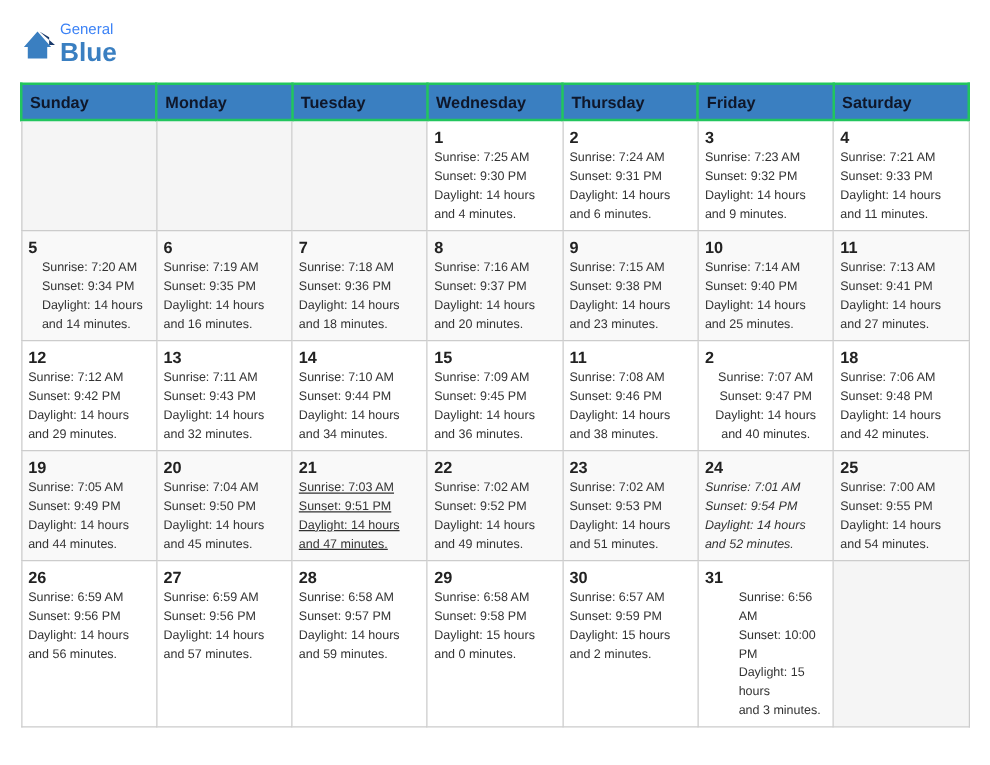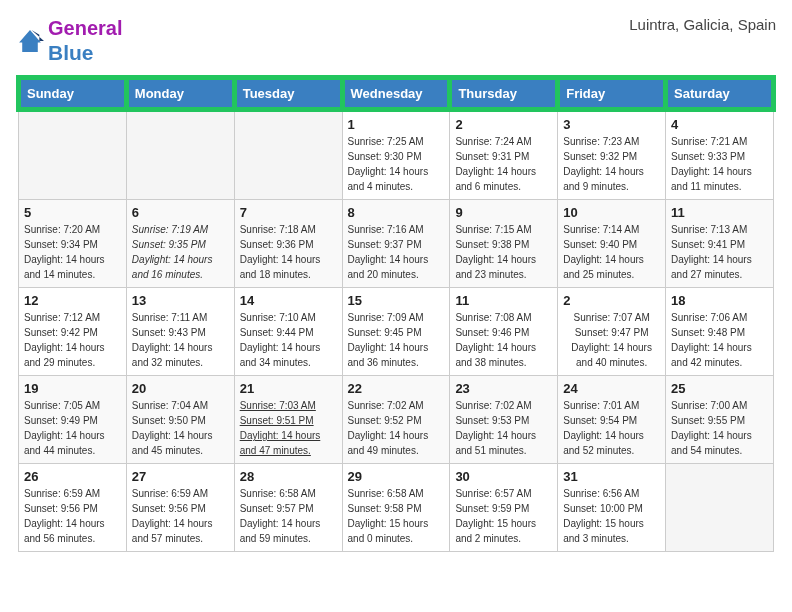--- a/index.html
+++ b/index.html
@@ -37,26 +37,26 @@
       font-size: 15px;
       color: #444;
     }
     .calendar {
       width: 100%;
       border-collapse: collapse;
       table-layout: fixed;
     }
     .calendar th {
       background: #3a7fc1;
-      color: #ffffff;
+      color: #0f172a;
       text-align: left;
       padding: 6px 6px;
       font-size: 13px;
       font-weight: bold;
-      border: 5px solid #22c55e;
+      border: 2px solid #22c55e;
     }
     .calendar td {
       vertical-align: top;
       border: 1px solid #ccc;
       padding: 5px 5px;
       font-size: 10.5px;
       color: #222;
       height: 88px;
       background: #fff;
     }
@@ -81,26 +81,25 @@
 <body>
 
 <div class="header">
   <div class="logo">
     <svg class="logo-icon" viewBox="0 0 36 36">
       <rect x="0" y="0" width="36" height="36" fill="white"></rect>
       <polygon points="18,4 32,20 28,20 28,32 8,32 8,20 4,20" fill="#3a7fc1"></polygon>
       <polygon points="20,4 36,18 30,18 30,10" fill="#1a3a6b"></polygon>
     </svg>
     <div>
-      <div style="font-size:20px;font-weight:bold;color:#a21caf;line-height:1.2;">General</div>
+      <div style="font-size:12px;font-weight:normal;color:#3b82f6;line-height:1.2;">General</div>
       <div style="font-size:21px;font-weight:bold;color:#3a7fc1;line-height:1.2;">Blue</div>
     </div>
   </div>
   <div class="title-block">
-    <div class="location">Luintra, Galicia, Spain</div>
   </div>
 </div>
 
 <table class="calendar">
   <thead>
     <tr>
     <th>Sunday</th>
         <th>Monday</th>
         <th>Tuesday</th>
         <th>Wednesday</th>
@@ -139,28 +138,28 @@
           <div class="day-number">4</div>
           <div class="day-info" style="white-space: pre-line;">Sunrise: 7:21 AM
 Sunset: 9:33 PM
 Daylight: 14 hours
 and 11 minutes.</div>
         </td>
       </tr>
       <tr>
         <td>
           <div class="day-number">5</div>
-          <div class="day-info" style="white-space: pre-line;">Sunrise: 7:20 AM
+          <div class="day-info" style="white-space: pre-line; margin-left: 11px;">Sunrise: 7:20 AM
 Sunset: 9:34 PM
 Daylight: 14 hours
 and 14 minutes.</div>
         </td>
         <td>
           <div class="day-number">6</div>
-          <div class="day-info" style="white-space: pre-line; font-style: italic;">Sunrise: 7:19 AM
+          <div class="day-info" style="white-space: pre-line;">Sunrise: 7:19 AM
 Sunset: 9:35 PM
 Daylight: 14 hours
 and 16 minutes.</div>
         </td>
         <td>
           <div class="day-number">7</div>
           <div class="day-info" style="white-space: pre-line;">Sunrise: 7:18 AM
 Sunset: 9:36 PM
 Daylight: 14 hours
 and 18 minutes.</div>
@@ -276,21 +275,21 @@
         </td>
         <td>
           <div class="day-number">23</div>
           <div class="day-info" style="white-space: pre-line;">Sunrise: 7:02 AM
 Sunset: 9:53 PM
 Daylight: 14 hours
 and 51 minutes.</div>
         </td>
         <td>
           <div class="day-number">24</div>
-          <div class="day-info" style="white-space: pre-line;">Sunrise: 7:01 AM
+          <div class="day-info" style="white-space: pre-line; font-style: italic;">Sunrise: 7:01 AM
 Sunset: 9:54 PM
 Daylight: 14 hours
 and 52 minutes.</div>
         </td>
         <td>
           <div class="day-number">25</div>
           <div class="day-info" style="white-space: pre-line;">Sunrise: 7:00 AM
 Sunset: 9:55 PM
 Daylight: 14 hours
 and 54 minutes.</div>
@@ -327,21 +326,21 @@
         </td>
         <td>
           <div class="day-number">30</div>
           <div class="day-info" style="white-space: pre-line;">Sunrise: 6:57 AM
 Sunset: 9:59 PM
 Daylight: 15 hours
 and 2 minutes.</div>
         </td>
         <td>
           <div class="day-number">31</div>
-          <div class="day-info" style="white-space: pre-line;">Sunrise: 6:56 AM
+          <div class="day-info" style="white-space: pre-line; margin-left: 27px;">Sunrise: 6:56 AM
 Sunset: 10:00 PM
 Daylight: 15 hours
 and 3 minutes.</div>
         </td>
         <td class="empty"></td>
       </tr>
     </tbody>
 </table>
 
 </body></html>

